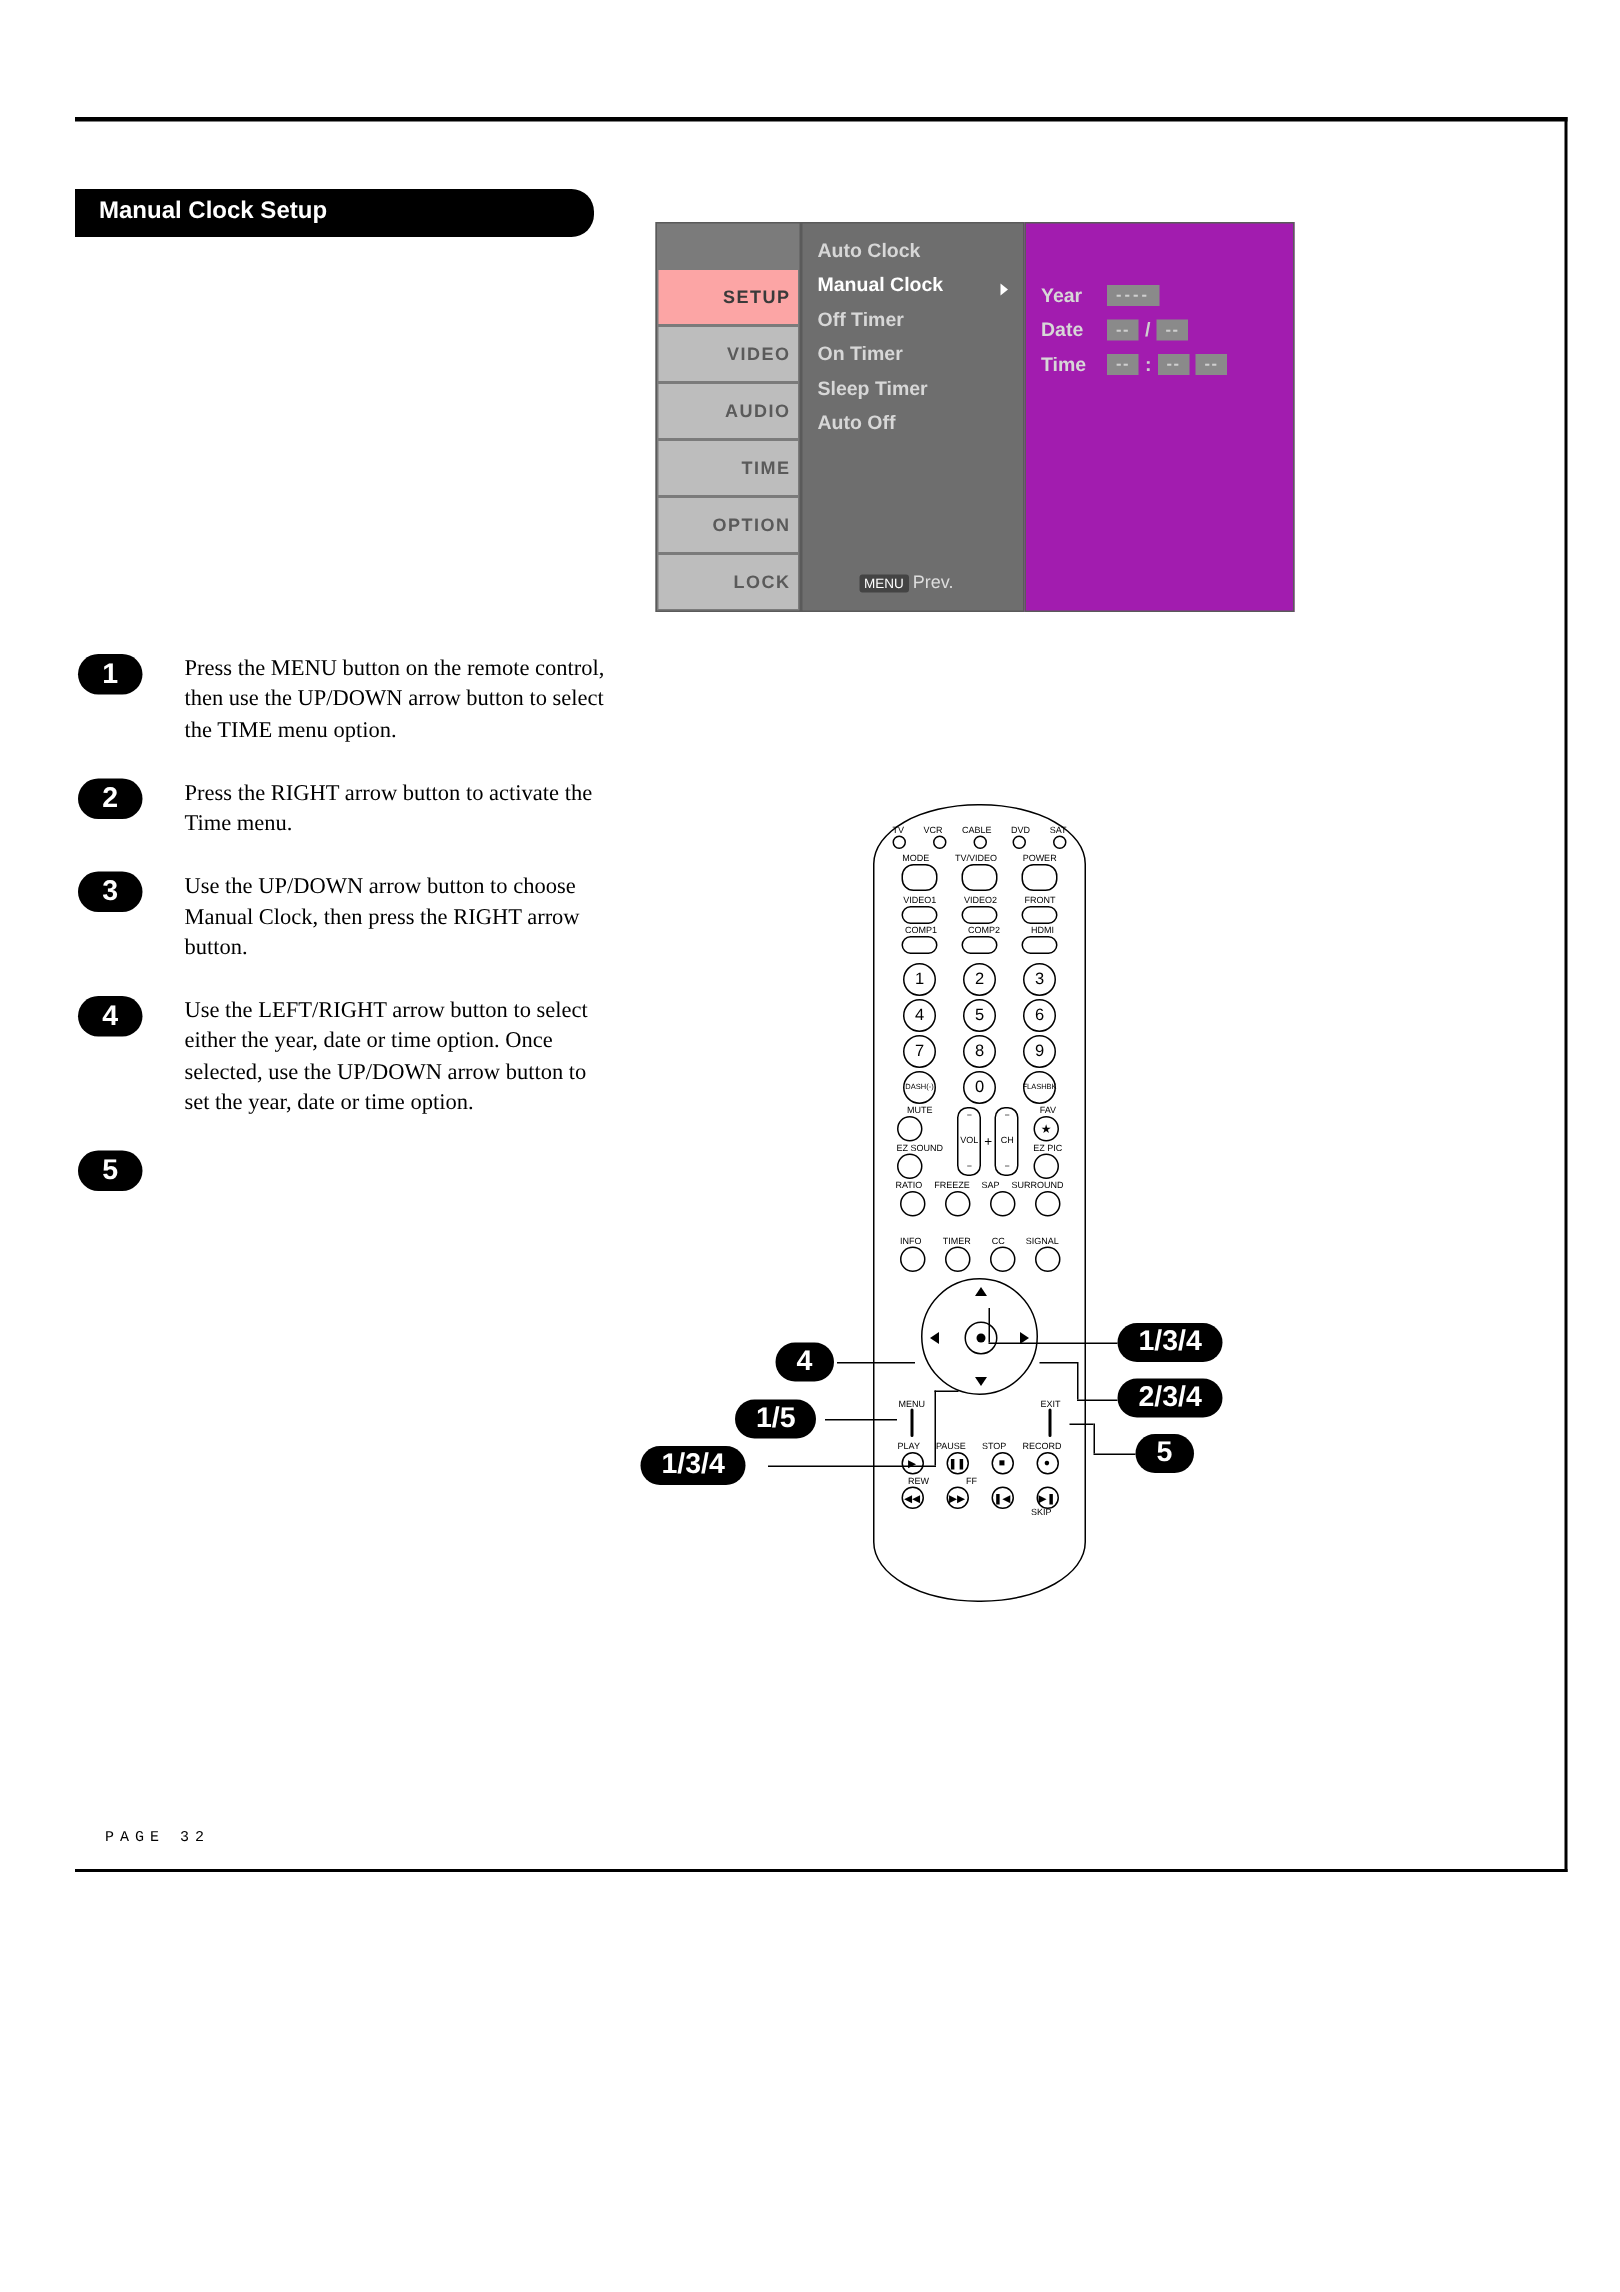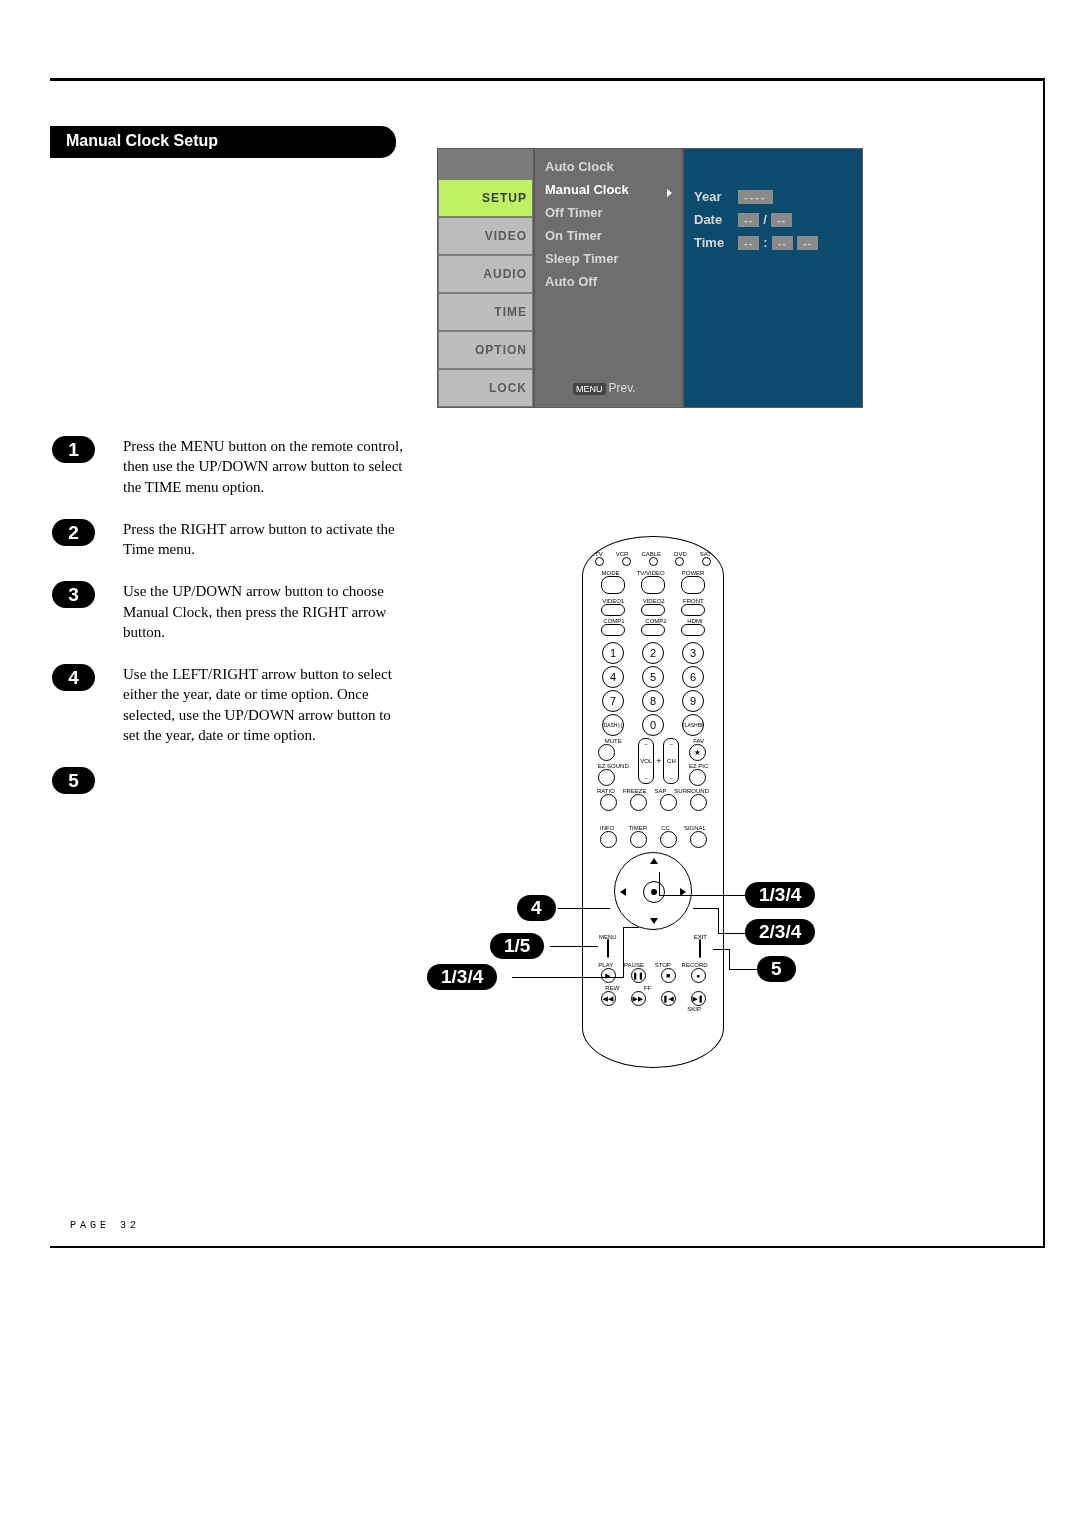--- a/index.html
+++ b/index.html
@@ -87,21 +87,21 @@
     margin: 1px;
     font-family: Arial, sans-serif;
     font-weight: bold;
     font-size: 12px;
     letter-spacing: 1px;
     color: #5a5a5a;
     justify-content: flex-end;
     padding-right: 5px;
   }
   .osd-menu-left .row.active {
-    background: #bef264;
+    background: #fca5a5;
     color: #3a3a3a;
     margin-top: 31px;
   }
   .osd-menu-mid {
     width: 147px;
     background: #6e6e6e;
     color: #d7d7d7;
     font-family: Arial, sans-serif;
     font-size: 13px;
     border: 1px solid #5a5a5a;
@@ -135,21 +135,21 @@
     margin-right: 3px;
   }
   .arrow-right {
     width: 0; height: 0;
     border-top: 4px solid transparent;
     border-bottom: 4px solid transparent;
     border-left: 5px solid #fff;
   }
   .osd-menu-right {
     width: 158px;
-    background: #0c4a6e;
+    background: #a21caf;
     color: #d7d7d7;
     font-family: Arial, sans-serif;
     font-size: 13px;
     border: 1px solid #5a5a5a;
     padding: 40px 10px;
   }
   .osd-menu-right .field {
     display: flex;
     align-items: center;
     margin-bottom: 8px;

